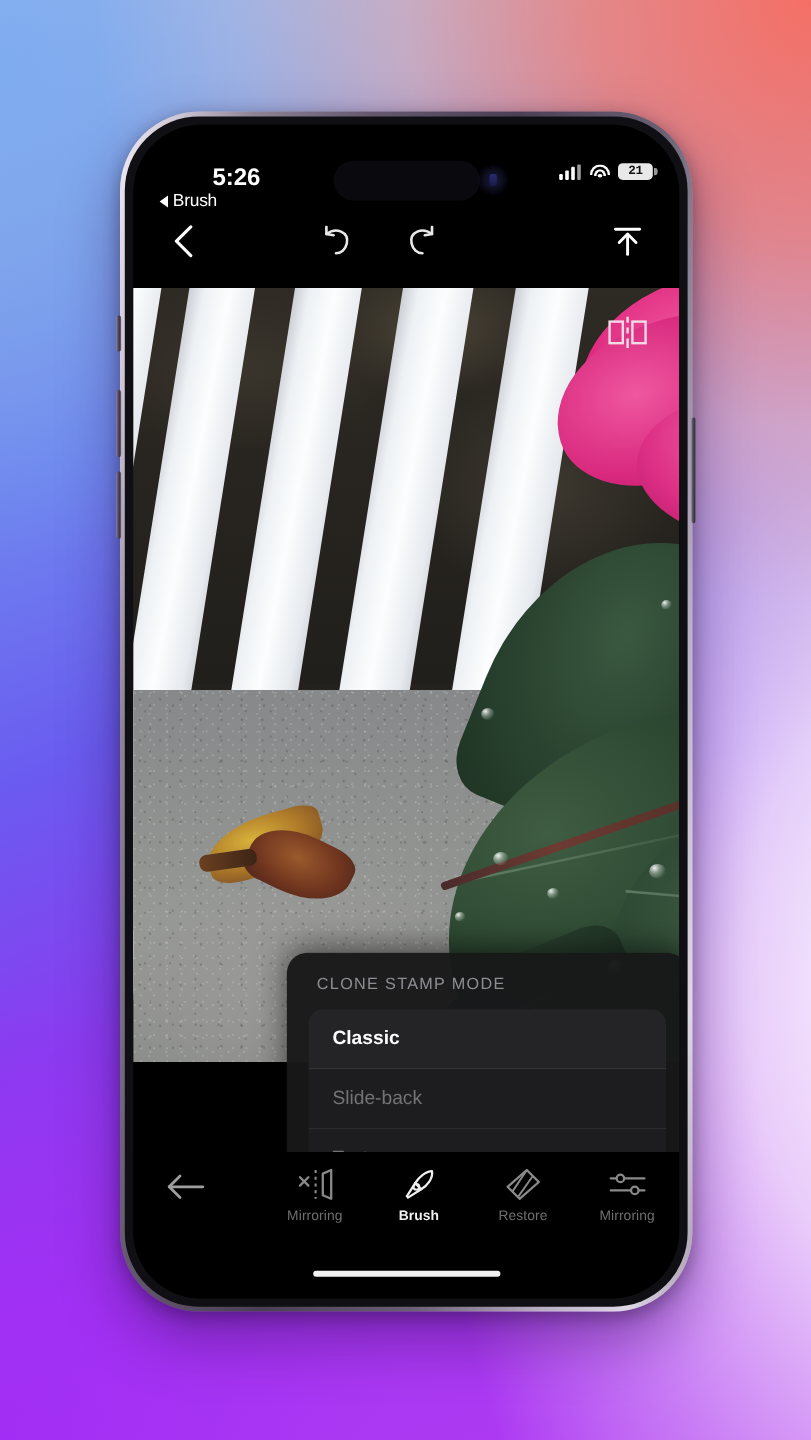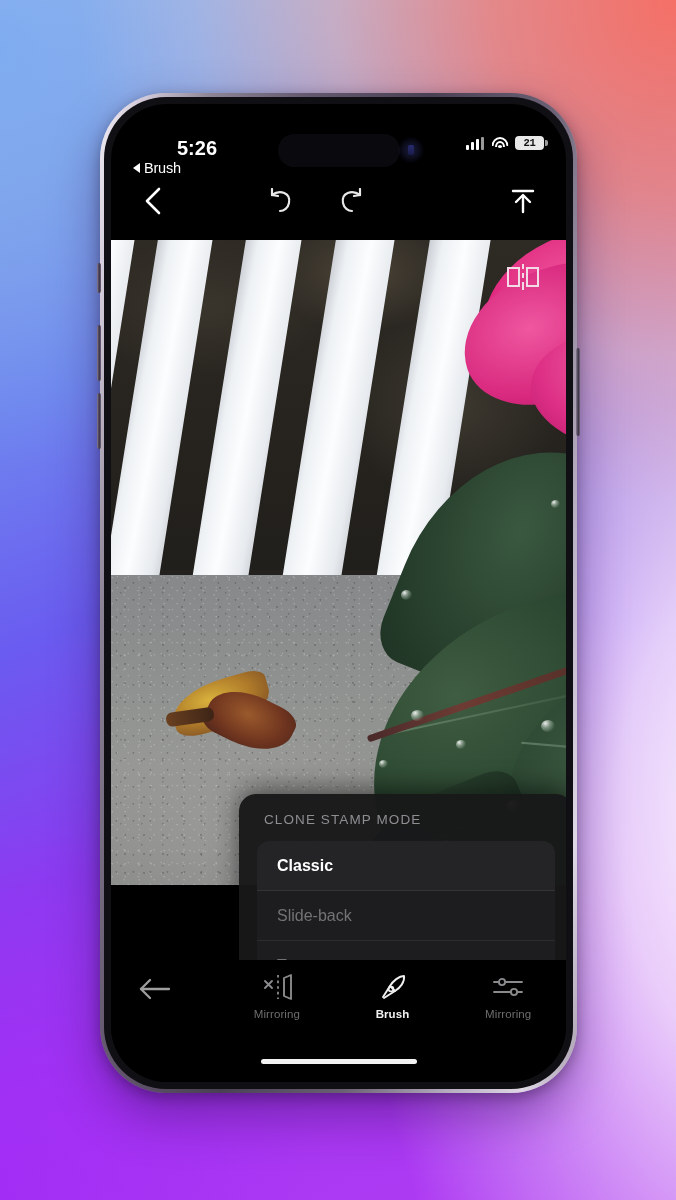--- a/index.html
+++ b/index.html
@@ -502,20 +502,30 @@
               <svg width="28" height="28" viewBox="0 0 28 28">
                 <path d="M25 3 C20 3, 14 8, 11 13 L16 18 C21 15, 26 9, 25 3 Z" fill="none" stroke="#f0f0f0" stroke-width="1.9" stroke-linejoin="round"></path>
                 <path d="M11 13 L4 24" fill="none" stroke="#f0f0f0" stroke-width="1.9" stroke-linecap="round"></path>
                 <path d="M16 18 L5 25" fill="none" stroke="#f0f0f0" stroke-width="1.9" stroke-linecap="round"></path>
                 <circle cx="12" cy="16" r="2.4" fill="none" stroke="#f0f0f0" stroke-width="1.7"></circle>
               </svg>
             </span>
             <span class="tlabel">Brush</span>
           </div>
 
+          <div class="tool-tab">
+            <span class="ticon">
+              <svg width="30" height="28" viewBox="0 0 30 28">
+                <path d="M18 2 L28 12 L12 26 L2 16 Z" fill="none" stroke="#8a8a8c" stroke-width="1.9" stroke-linejoin="round"></path>
+                <path d="M18 2 L6 20" fill="none" stroke="#8a8a8c" stroke-width="1.6"></path>
+                <path d="M23 7 L11 24" fill="none" stroke="#8a8a8c" stroke-width="1.6"></path>
+              </svg>
+            </span>
+            <span class="tlabel">Restore</span>
+          </div>
 
           <div class="tool-tab">
             <span class="ticon">
               <svg width="32" height="26" viewBox="0 0 32 26">
                 <line x1="2" y1="8" x2="30" y2="8" stroke="#8a8a8c" stroke-width="1.9" stroke-linecap="round"></line>
                 <line x1="2" y1="18" x2="30" y2="18" stroke="#8a8a8c" stroke-width="1.9" stroke-linecap="round"></line>
                 <circle cx="10" cy="8" r="3.1" fill="#000" stroke="#8a8a8c" stroke-width="1.9"></circle>
                 <circle cx="22" cy="18" r="3.1" fill="#000" stroke="#8a8a8c" stroke-width="1.9"></circle>
               </svg>
             </span>

